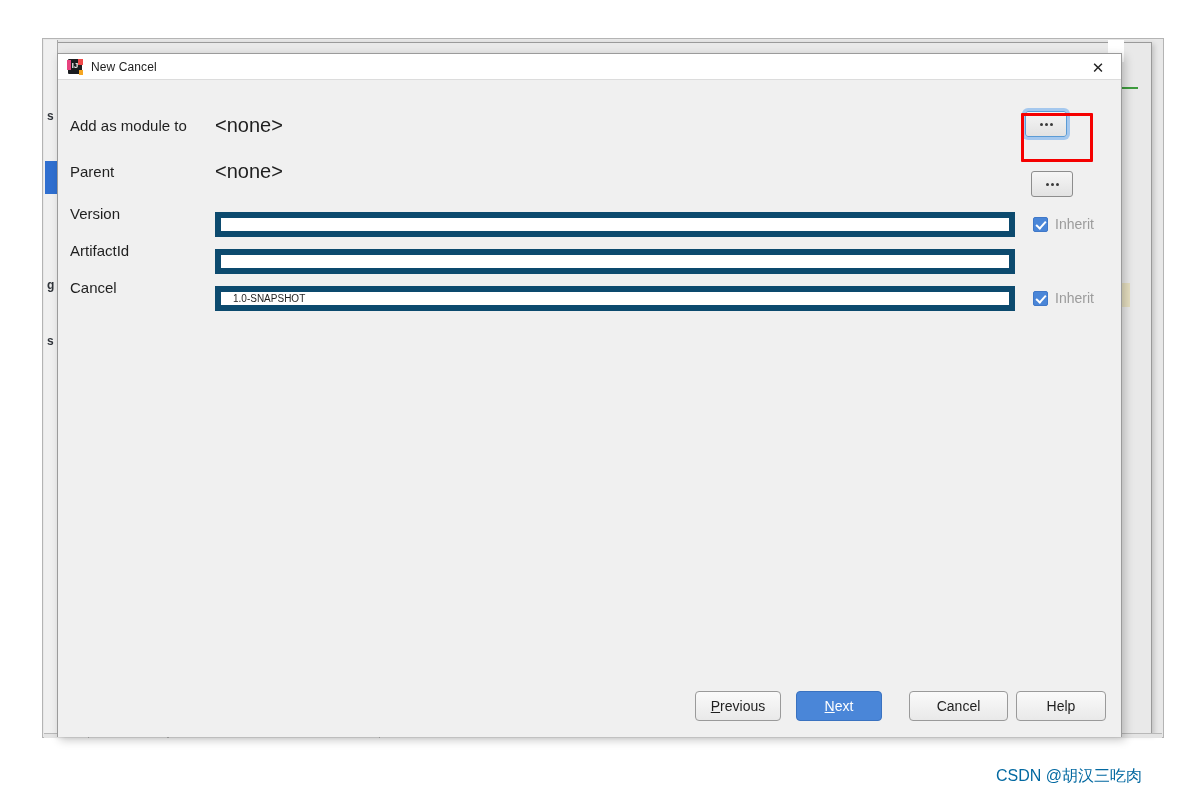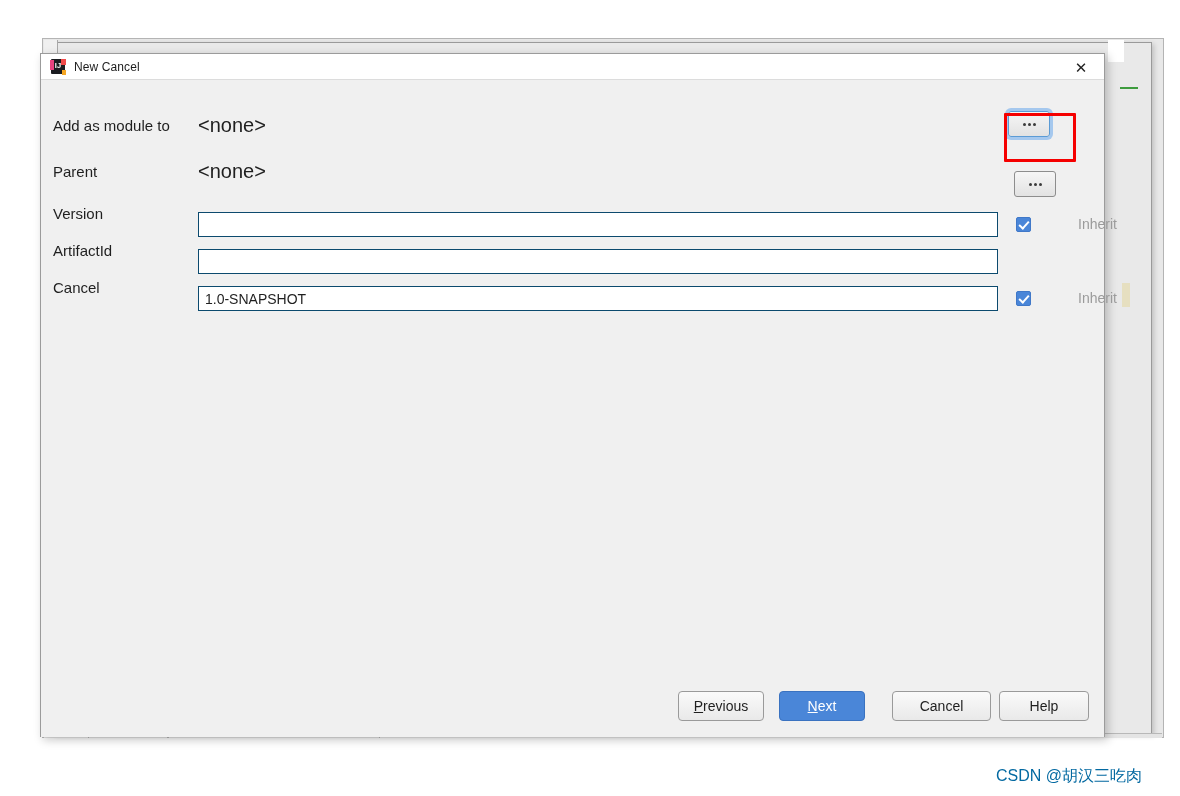--- a/index.html
+++ b/index.html
@@ -79,21 +79,21 @@
     top: 733px;
     height: 5px;
     border-left: 1px solid #b0b0b0;
     border-right: 1px solid #b0b0b0;
     background: #e0e0e0;
   }
 
   
   .dialog {
     position: absolute;
-    left: 40px; top: 53px;
+    left: 57px; top: 53px;
     width: 1065px; height: 684px;
     background: #f0f0f0;
     border: 1px solid #9b9b9b;
     box-shadow: 3px 3px 9px rgba(0,0,0,0.22);
   }
   .titlebar {
     position: relative;
     height: 26px;
     background: #ffffff;
     border-bottom: 1px solid #dcdcdc;
@@ -185,25 +185,25 @@
     color: #1f1f1f;
     font-family: "Liberation Sans", sans-serif;
     white-space: nowrap;
   }
   .row-field {
     position: absolute;
     left: 157px;
     width: 800px;
     height: 25px;
     background: #ffffff;
-    border: 1px solid #0c4a6e;
-    font-size: 14px;
+    border: 6px solid #0c4a6e;
+    font-size: 10px;
     color: #1f1f1f;
     font-family: "Liberation Sans", sans-serif;
-    padding: 0 6px;
+    padding: 0 12px;
     line-height: 23px;
     outline: none;
   }
 
   
   .browse-btn {
     position: absolute;
     width: 42px; height: 26px;
     background: linear-gradient(#f6f6f6, #e2e2e2);
     border: 1px solid #8d8d8d;
@@ -257,21 +257,20 @@
     width: 4px; height: 8px;
     border: solid #ffffff;
     border-width: 0 2px 2px 0;
     transform: rotate(42deg);
   }
   .inherit-label {
     font-size: 14px;
     color: #9b9b9b;
     font-family: "Liberation Sans", sans-serif;
     white-space: nowrap;
-    margin-left: 40px;
   }
 
   
   .footer {
     position: absolute;
     left: 0; bottom: 0;
     width: 100%;
     height: 58px;
   }
   .btn {

